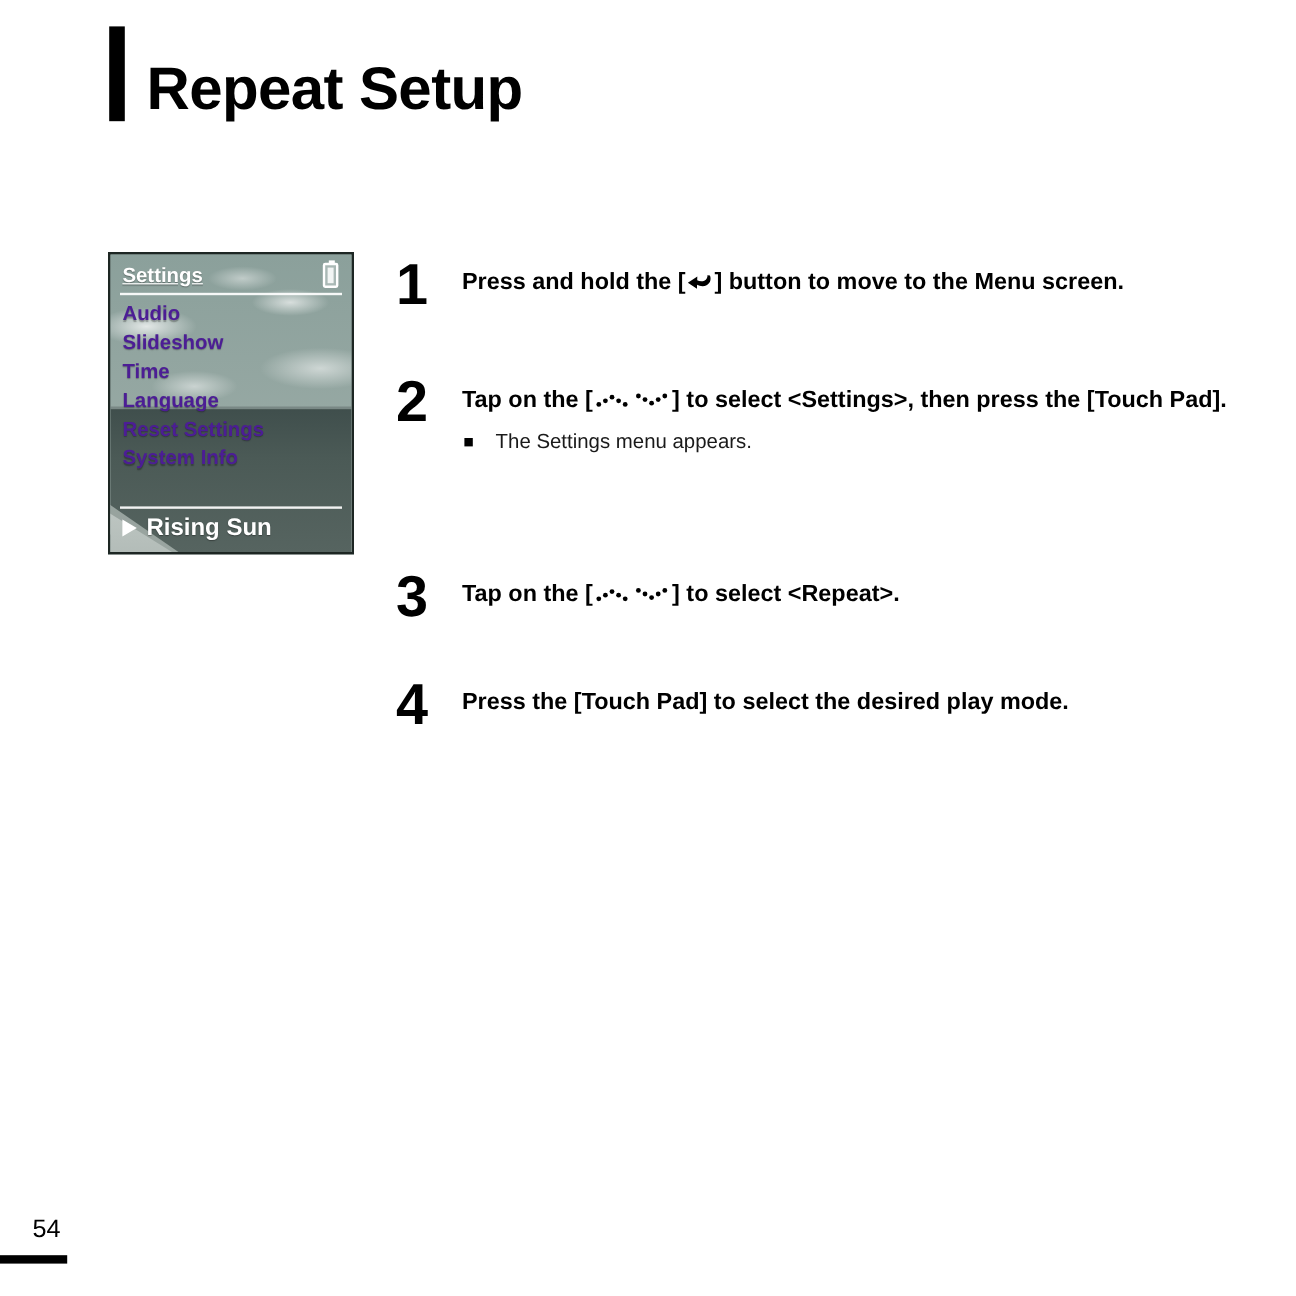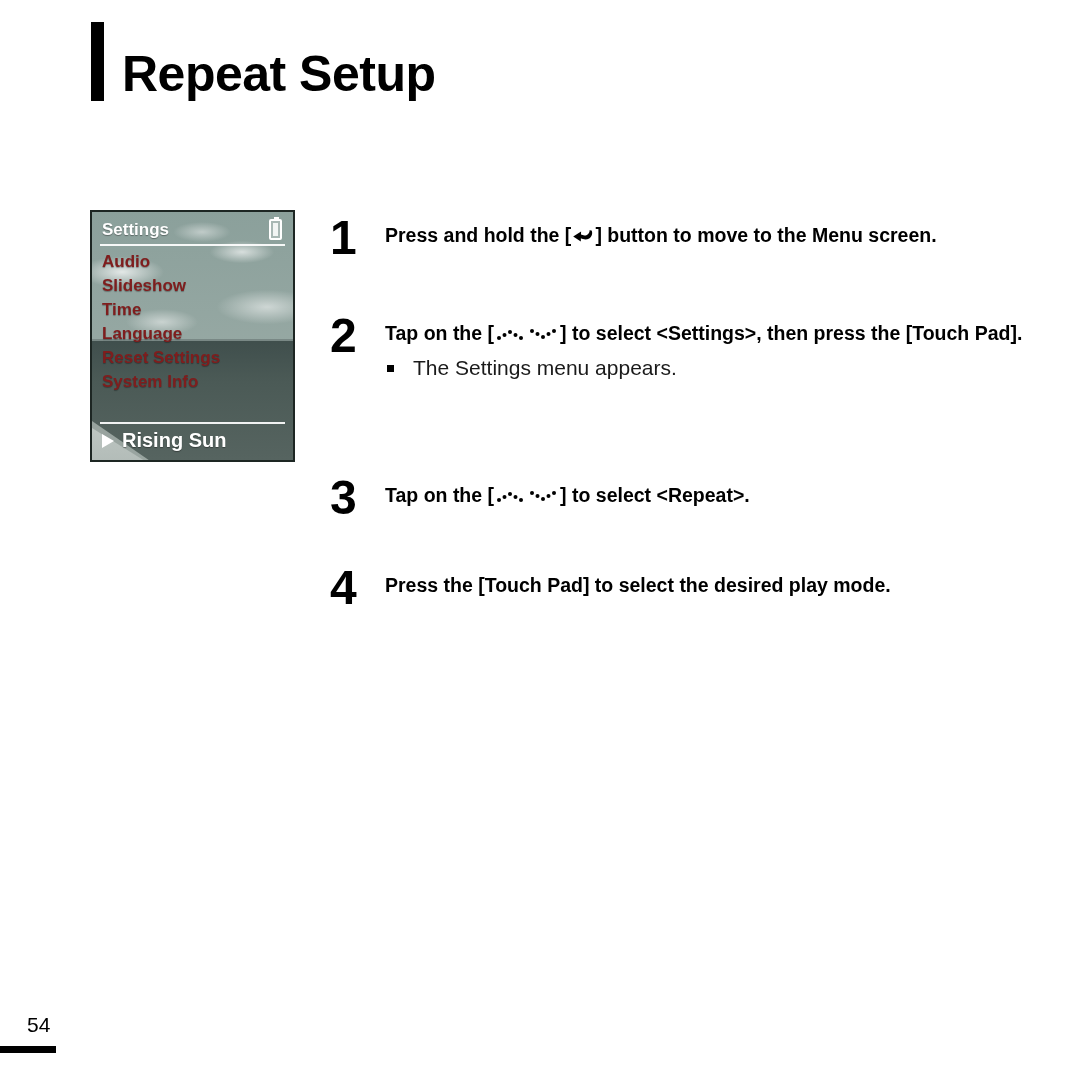--- a/index.html
+++ b/index.html
@@ -113,20 +113,21 @@
     height: 28px;
   }
   #scr-title {
     position: absolute;
     left: 10px;
     top: 2px;
     font-size: 17px;
     font-weight: bold;
     color: #ffffff;
     text-shadow: 0 1px 1px rgba(0,0,0,.35);
+    text-decoration: underline;
   }
   #battery-icon {
     position: absolute;
     right: 11px;
     top: 1px;
     width: 13px;
     height: 21px;
     border: 2px solid #ffffff;
     border-radius: 2px;
     box-sizing: border-box;
@@ -165,21 +166,21 @@
     right: 0;
     top: 38px;
   }
   .scr-row {
     position: relative;
     height: 24px;
     line-height: 24px;
     padding: 0 10px;
     font-size: 17px;
     font-weight: bold;
-    color: #7f1d1d;
+    color: #4c1d95;
     text-shadow: 0 1px 1px rgba(0,0,0,.3);
     white-space: nowrap;
     box-sizing: border-box;
   }
   .scr-row.selected {
     background: rgba(226,232,229,.80);
     color: #ffffff;
     text-shadow: 0 1px 1px rgba(120,130,128,.55);
   }
   .scr-row .row-value {
@@ -245,21 +246,21 @@
   .step-head {
     font-size: 19.5px;
     font-weight: bold;
     line-height: 27px;
     color: #000000;
   }
   .step-note {
     position: relative;
     margin-top: 9px;
     padding-left: 28px;
-    font-size: 21px;
+    font-size: 17px;
     line-height: 24px;
     color: #1a1a1a;
     font-weight: normal;
   }
   .step-note .sq-bullet {
     position: absolute;
     left: 2px;
     top: 9px;
     width: 7px;
     height: 7px;

